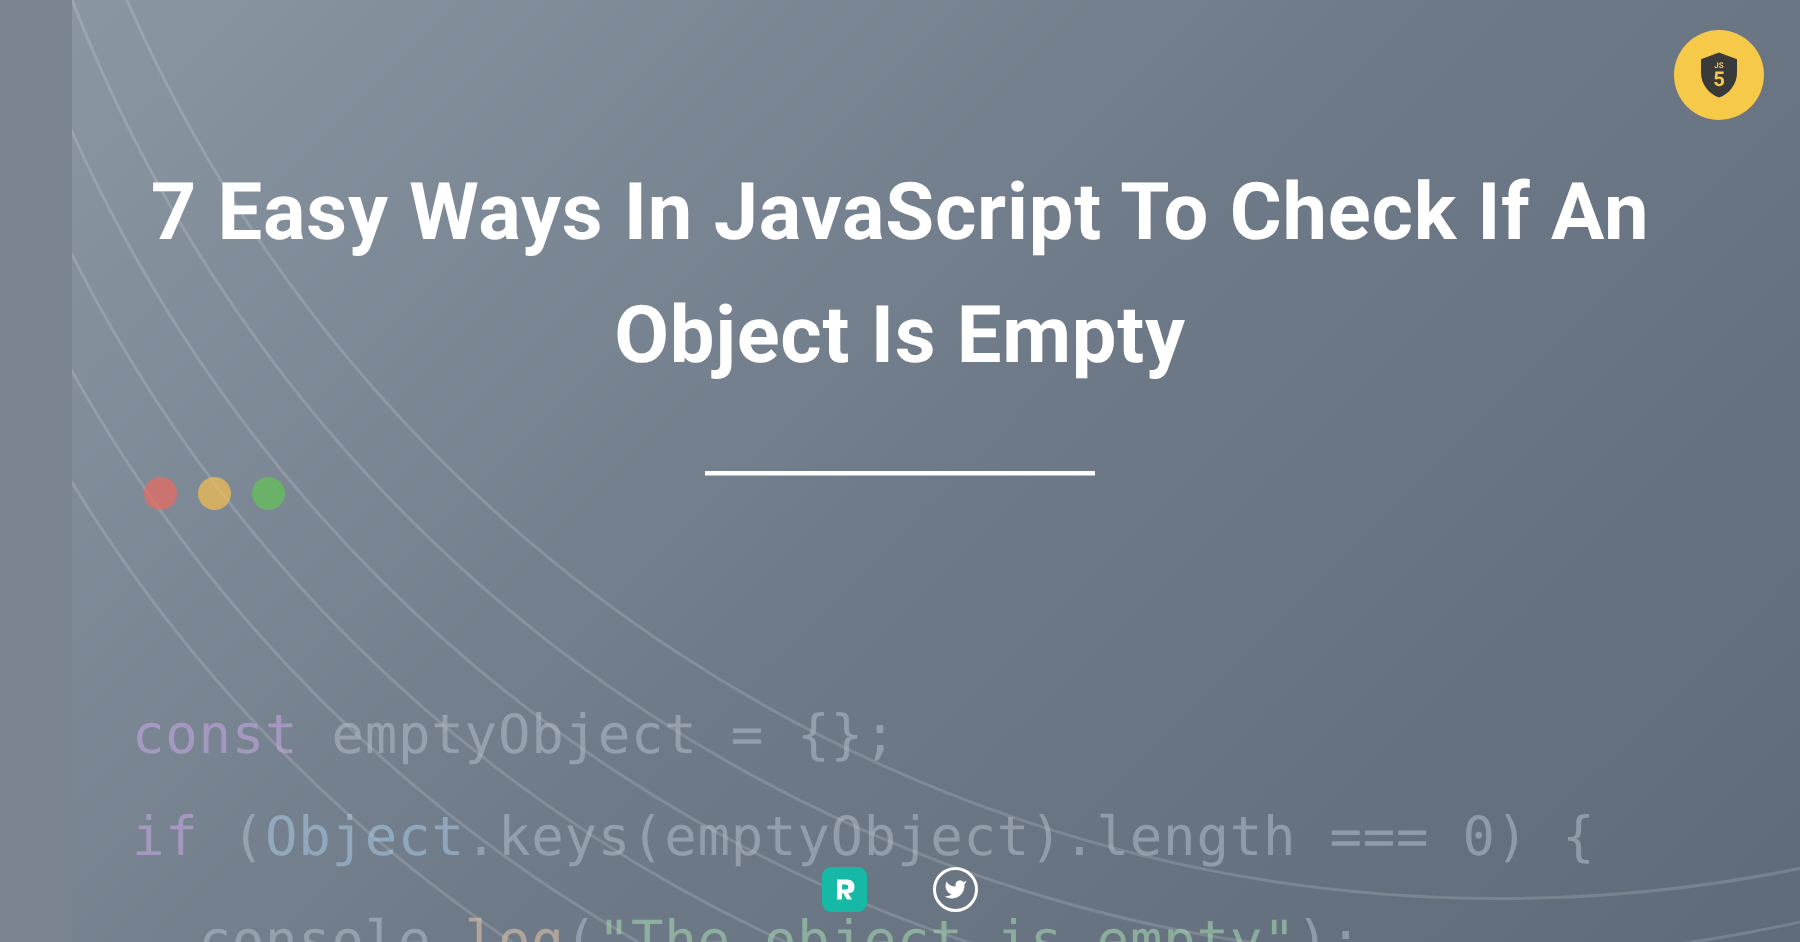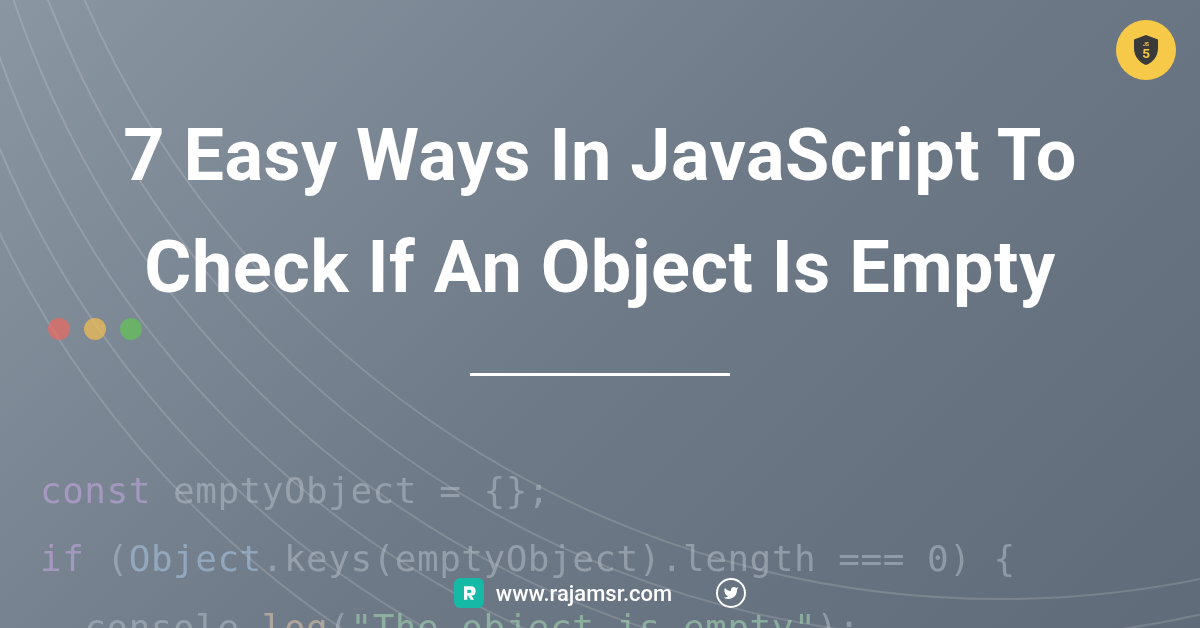--- a/index.html
+++ b/index.html
@@ -9,20 +9,21 @@
   overflow: hidden;
   font-family: -apple-system, BlinkMacSystemFont, "Segoe UI", Roboto, sans-serif;
   position: relative;
   background: #7a8591;
 }
 .bg {
   position: absolute;
   inset: 0;
   background: linear-gradient(135deg, #8b96a3 0%, #6e7a87 50%, #5f6b78 100%);
   overflow: hidden;
+  margin-left: 48px;
 }
 .wave {
   position: absolute;
   width: 2000px;
   height: 2000px;
   border: 2px solid rgba(255,255,255,0.15);
   border-radius: 50%;
 }
 .wave.w1 { top: -1400px; right: -800px; }
 .wave.w2 { top: -1360px; right: -780px; }
@@ -63,21 +64,21 @@
 .title-wrap {
   position: absolute;
   top: 100px;
   left: 0;
   right: 0;
   text-align: center;
   padding: 0 100px;
 }
 .title {
   color: #ffffff;
-  font-size: 72px;
+  font-size: 53px;
   font-weight: 700;
   line-height: 1.55;
   letter-spacing: 0.5px;
 }
 .underline {
   width: 260px;
   height: 3px;
   background: #ffffff;
   margin: 50px auto 0;
 }
@@ -161,21 +162,20 @@
   <div class="underline"></div>
 </div>
 
 <div class="footer">
   <div class="item">
     <span class="icon-wrap logo-icon">
       <svg width="20" height="20" viewBox="0 0 24 24">
           <path d="M6 4 L14 4 Q20 4 20 10 Q20 15 15 15 L18 20 L14 20 L11 15 L10 15 L10 20 L6 20 Z M10 8 L10 12 L13 12 Q15 12 15 10 Q15 8 13 8 Z" fill="#fff"></path>
         </svg>
     </span>
-    <span>www.rajamsr.com</span>
   </div>
   <div class="item">
     <span class="icon-wrap circle">
       <svg width="16" height="16" viewBox="0 0 24 24">
           <path d="M23 3a10.9 10.9 0 0 1-3.14 1.53A4.48 4.48 0 0 0 12 8v1A10.66 10.66 0 0 1 3 4s-4 9 5 13a11.64 11.64 0 0 1-7 2c9 5 20 0 20-11.5a4.5 4.5 0 0 0-.08-.83A7.72 7.72 0 0 0 23 3z" fill="#fff"></path>
         </svg>
     </span>
   </div>
 </div>
 

